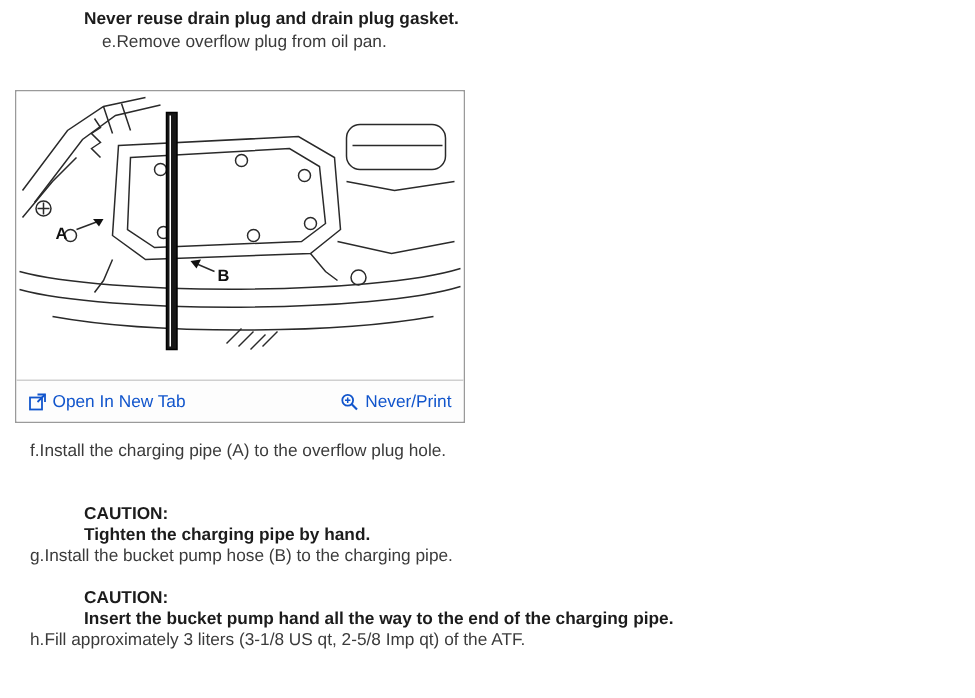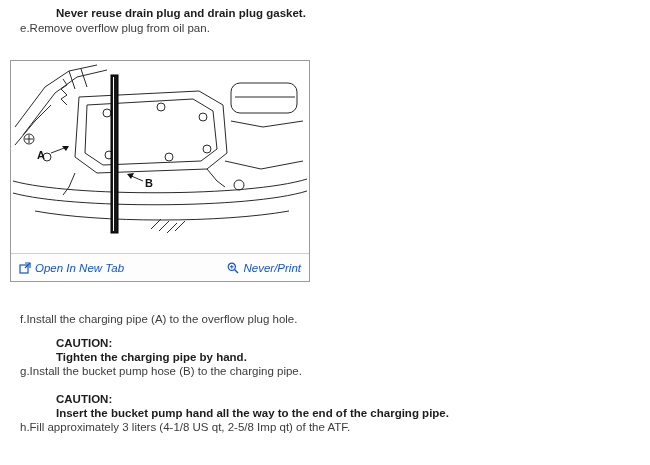--- a/index.html
+++ b/index.html
@@ -30,32 +30,32 @@
   }
   .figure-links{
     position:absolute;left:0;right:0;bottom:0;height:28px;
     border-top:1px solid #cfcfcf;
     display:flex;align-items:center;justify-content:space-between;
     padding:0 8px;box-sizing:border-box;
     background:#fdfdfd;
   }
   .link{
     display:flex;align-items:flex-start;gap:4px;
-    font-size:11.5px;color:#1155cc;cursor:pointer;text-decoration:none;font-style:italic;
+    font-size:11.5px;color:#1155cc;cursor:pointer;text-decoration:none;
   }
   .drawing{stroke:#2a2a2a;stroke-width:1;fill:none;}
   .fig-label{font-family:"Liberation Sans",sans-serif;font-size:11px;font-weight:bold;fill:#111;stroke:none;}
 </style>
 </head>
 <body>
 
 <div class="page">
 
   <div class="txt bold" style="top:6px;">Never reuse drain plug and drain plug gasket.</div>
-  <div class="txt" style="top:21px;">e.Remove overflow plug from oil pan.</div>
+  <div class="txt" style="top:21px;margin-left:48px;">e.Remove overflow plug from oil pan.</div>
 
   <div class="figure">
     <div class="figure-art">
       <svg width="298" height="192" viewBox="0 0 298 192">
         <g class="drawing">
 
           <polyline points="4,66 34,26 58,10 86,4"></polyline>
           <polyline points="12,74 44,32 66,16 96,9"></polyline>
           <polyline points="4,84 24,60 40,44"></polyline>
           <line x1="58" y1="10" x2="64" y2="28"></line>
@@ -121,23 +121,23 @@
           <circle cx="4.8" cy="4.8" r="3.6" fill="none" stroke="#1155cc" stroke-width="1.2"></circle>
           <line x1="7.5" y1="7.5" x2="11" y2="11" stroke="#1155cc" stroke-width="1.4"></line>
           <line x1="3" y1="4.8" x2="6.6" y2="4.8" stroke="#1155cc" stroke-width="1"></line>
           <line x1="4.8" y1="3" x2="4.8" y2="6.6" stroke="#1155cc" stroke-width="1"></line>
         </svg>
         <span>Never/Print</span>
       </a>
     </div>
   </div>
 
-  <div class="txt" style="top:312px;">f.Install the charging pipe (A) to the overflow plug hole.</div>
+  <div class="txt" style="top:294px;">f.Install the charging pipe (A) to the overflow plug hole.</div>
 
   <div class="txt bold" style="top:336px;">CAUTION:</div>
   <div class="txt" style="top:364px;">g.Install the bucket pump hose (B) to the charging pipe.</div>
   <div class="txt bold" style="top:350px;">Tighten the charging pipe by hand.</div>
 
   <div class="txt bold" style="top:392px;">CAUTION:</div>
   <div class="txt bold" style="top:406px;">Insert the bucket pump hand all the way to the end of the charging pipe.</div>
-  <div class="txt" style="top:420px;">h.Fill approximately 3 liters (4-1/8 US qt, 2-5/8 Imp qt) of the ATF.</div>
+  <div class="txt" style="top:420px;">h.Fill approximately 3 liters (3-1/8 US qt, 2-5/8 Imp qt) of the ATF.</div>
 
 </div>
 
 </body></html>

